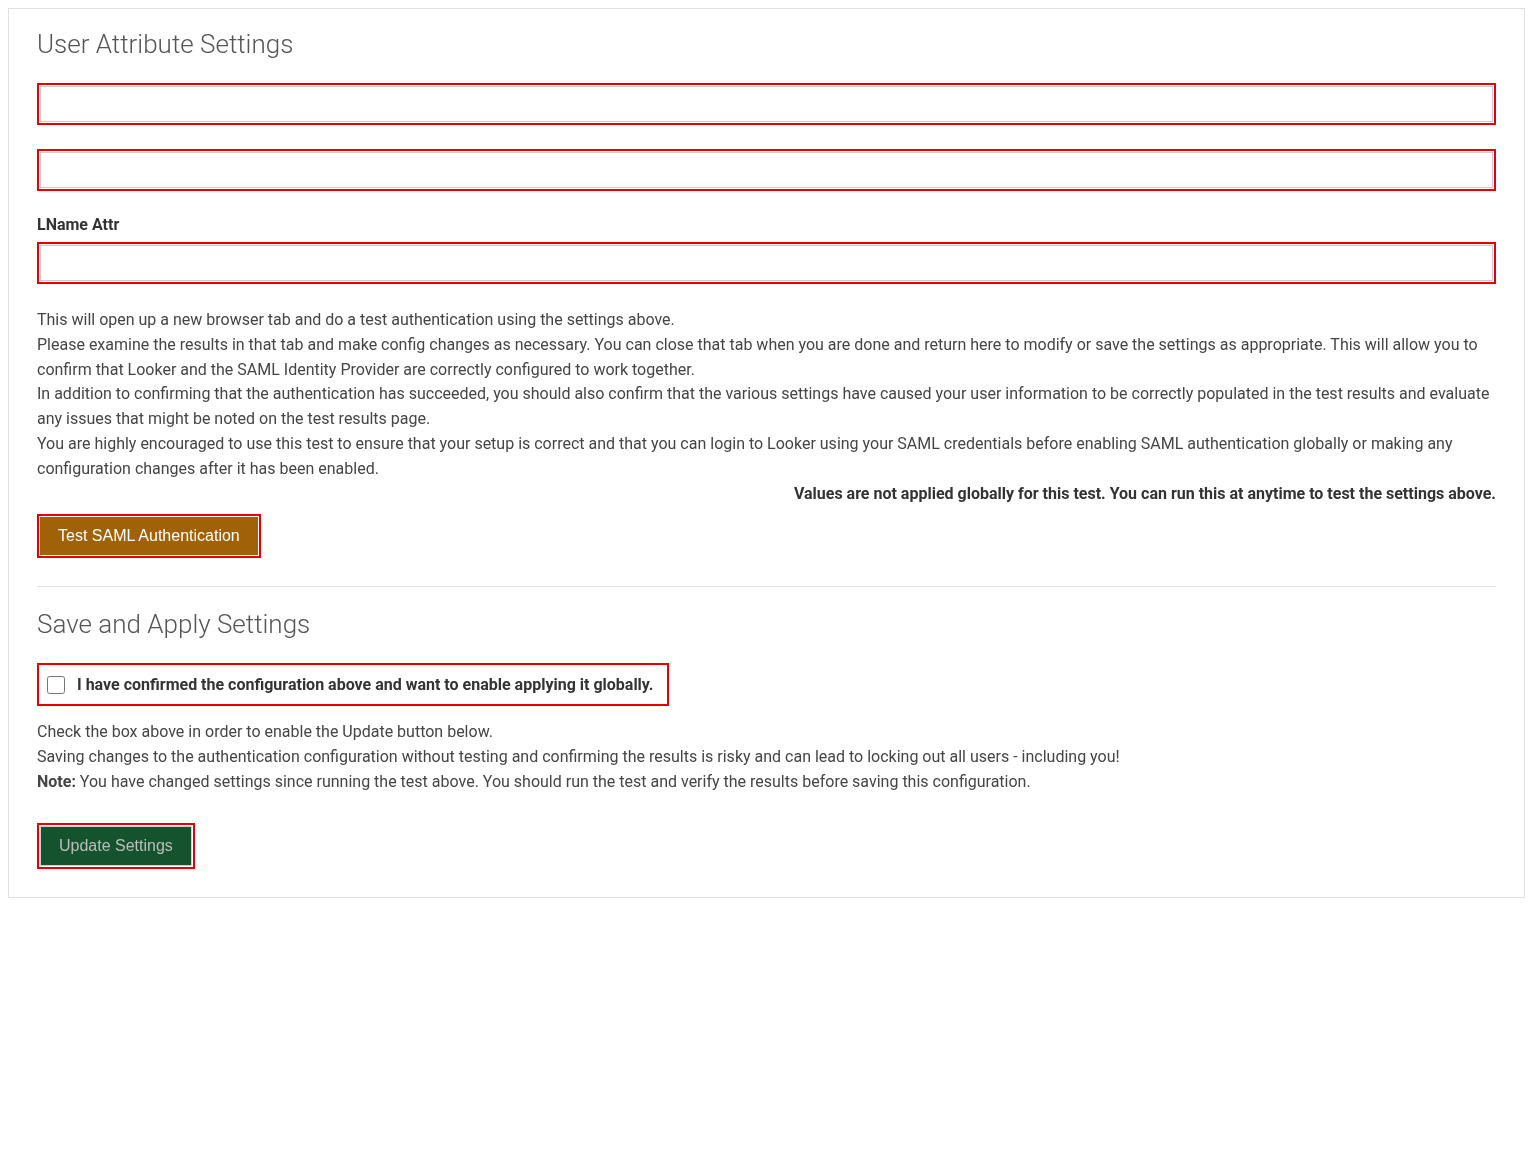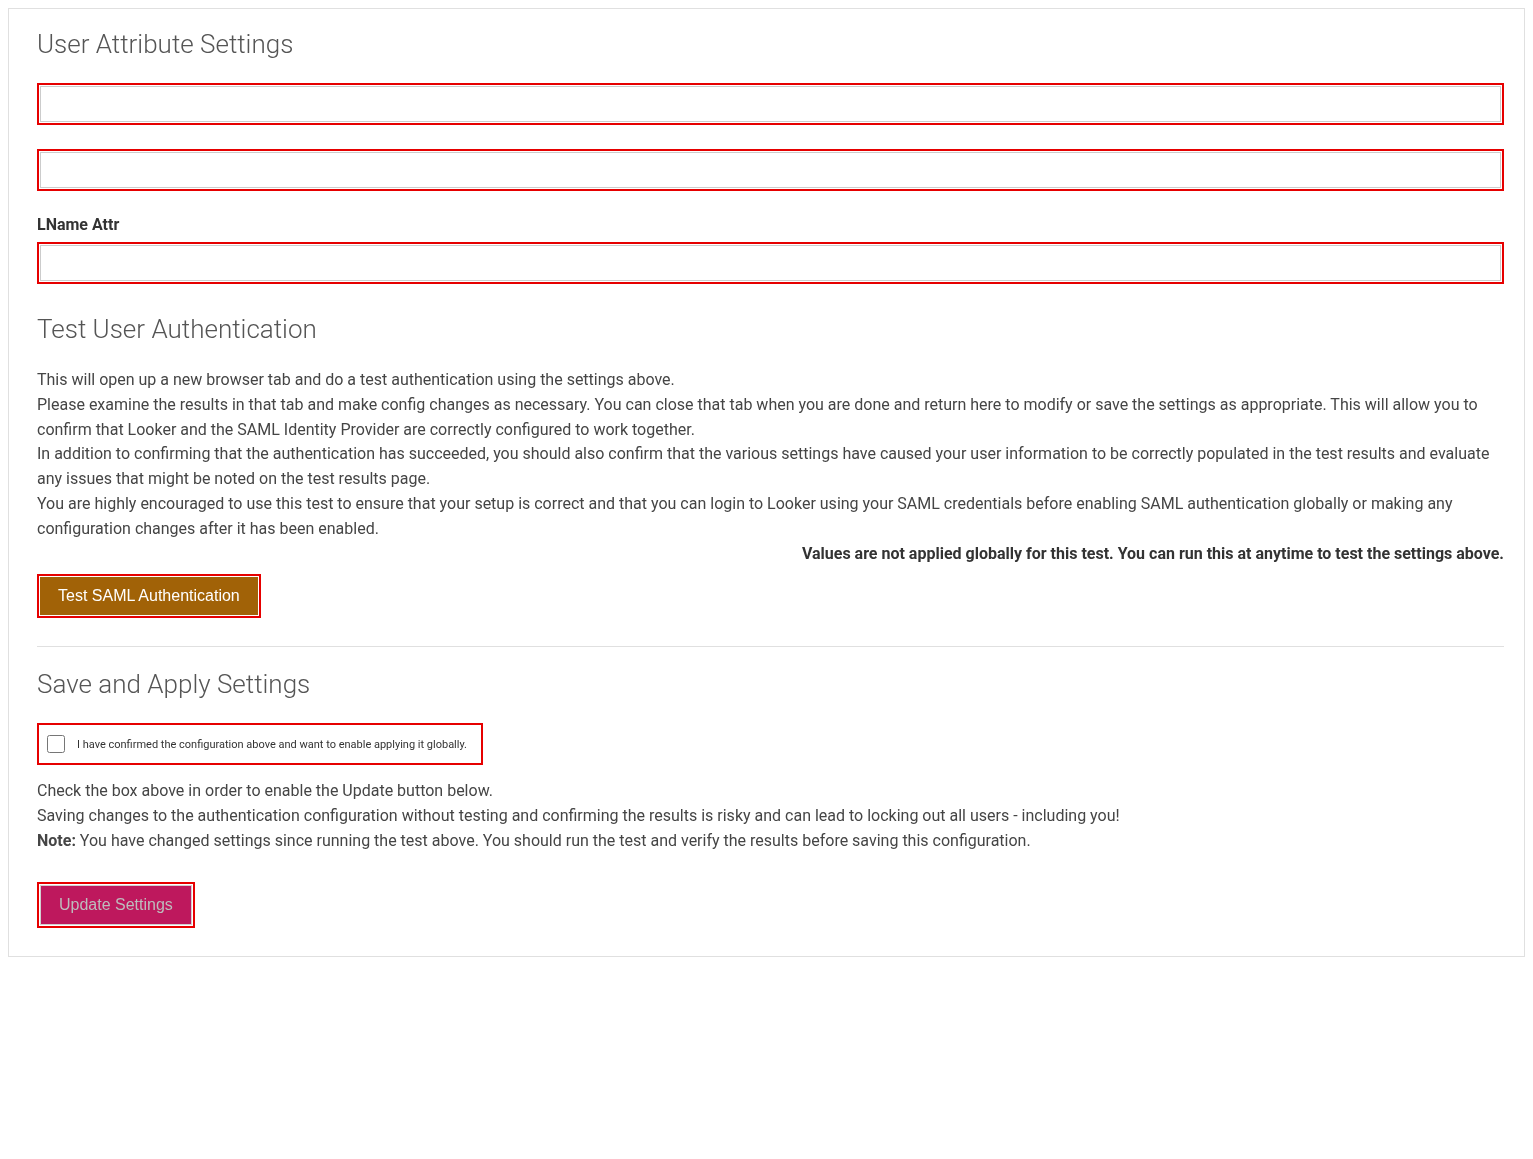--- a/index.html
+++ b/index.html
@@ -8,21 +8,21 @@
     padding: 0;
   }
   body {
     font-family: -apple-system, BlinkMacSystemFont, "Segoe UI", Roboto, "Helvetica Neue", Arial, sans-serif;
     background: #fff;
     color: #333;
     padding: 8px;
   }
   .container {
     border: 1px solid #e0e0e0;
-    padding: 20px 20px 28px 28px;
+    padding: 20px 28px 28px 28px;
     max-width: 1517px;
   }
   h2.section-title {
     font-size: 26px;
     font-weight: 300;
     color: #555;
     margin-bottom: 24px;
     margin-top: 0;
   }
   h2.section-title.mt {
@@ -69,21 +69,21 @@
   }
   .primary-button {
     background: #a16207;
     color: #fff;
     border: none;
     padding: 10px 18px;
     font-size: 16px;
     cursor: pointer;
   }
   .disabled-button {
-    background: #be185d;
+    background: #14532d;
     color: #bdbdbd;
     border: 1px solid #d0d0d0;
     padding: 10px 18px;
     font-size: 16px;
     cursor: not-allowed;
   }
   hr.divider {
     border: none;
     border-top: 1px solid #e0e0e0;
     margin: 28px 0 22px 0;
@@ -96,22 +96,22 @@
     margin-bottom: 14px;
   }
   .checkbox {
     width: 18px;
     height: 18px;
     margin-right: 12px;
     cursor: pointer;
     accent-color: #5b2bd4;
   }
   .checkbox-label {
-    font-weight: 400;
-    font-size: 11px;
+    font-weight: 700;
+    font-size: 16px;
     color: #333;
     cursor: pointer;
   }
   .note-prefix {
     font-weight: 700;
     text-align: right;
   }
   .button-spacer {
     height: 20px;
   }
@@ -137,21 +137,20 @@
   </div>
 
   <div class="field-group">
     <label class="field-label">LName Attr</label>
     <div class="highlighted-input-wrap">
       <input type="text" class="text-input" value="" style="">
     </div>
   </div>
 
   
-  <h2 class="section-title mt">Test User Authentication</h2>
 
   <p class="paragraph">This will open up a new browser tab and do a test authentication using the settings above.</p>
   <p class="paragraph">Please examine the results in that tab and make config changes as necessary. You can close that tab when you are done and return here to modify or save the settings as appropriate. This will allow you to confirm that Looker and the SAML Identity Provider are correctly configured to work together.</p>
   <p class="paragraph">In addition to confirming that the authentication has succeeded, you should also confirm that the various settings have caused your user information to be correctly populated in the test results and evaluate any issues that might be noted on the test results page.</p>
   <p class="paragraph">You are highly encouraged to use this test to ensure that your setup is correct and that you can login to Looker using your SAML credentials before enabling SAML authentication globally or making any configuration changes after it has been enabled.</p>
   <p class="paragraph bold">Values are not applied globally for this test. You can run this at anytime to test the settings above.</p>
 
   <div class="highlighted-button-wrap">
     <button class="primary-button">Test SAML Authentication</button>
   </div>

